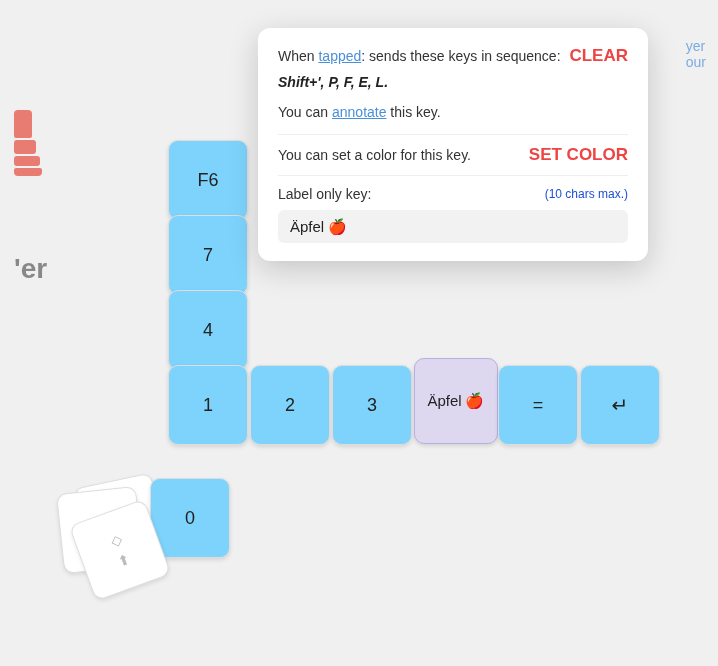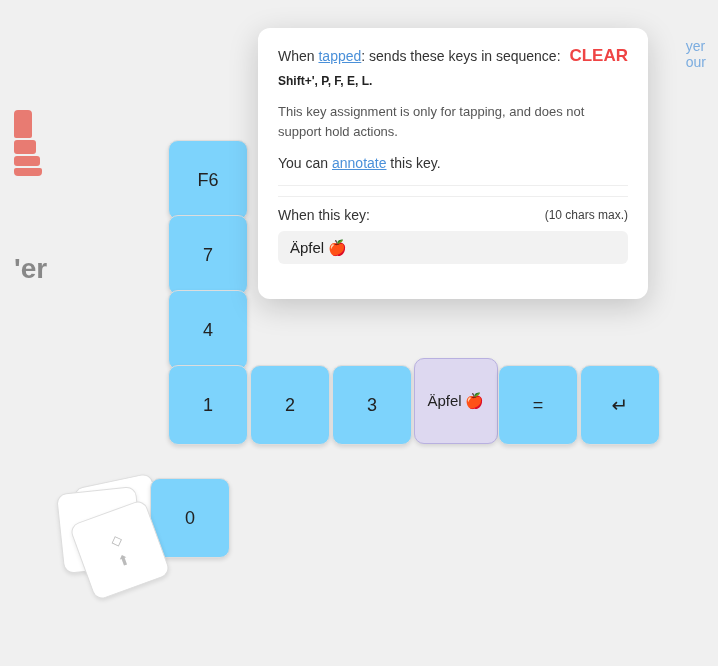--- a/index.html
+++ b/index.html
@@ -72,21 +72,21 @@
 
     
     .popup {
       position: absolute;
       top: 28px;
       left: 258px;
       width: 390px;
       background: #fff;
       border-radius: 12px;
       box-shadow: 0 8px 30px rgba(0,0,0,0.18);
-      padding: 18px 20px 35px 20px;
+      padding: 18px 20px 18px 20px;
       z-index: 100;
     }
 
     .popup-row {
       display: flex;
       align-items: baseline;
       justify-content: space-between;
       margin-bottom: 8px;
     }
 
@@ -106,24 +106,25 @@
       font-weight: 600;
       color: #ef4444;
       background: none;
       border: none;
       cursor: pointer;
       padding: 0;
       white-space: nowrap;
     }
 
     .popup-keys {
-      font-size: 12px;
+      font-size: 14px;
       color: #222;
       font-weight: 700;
       margin-bottom: 14px;
+      font-style: italic;
     }
 
     .popup-support-text {
       font-size: 13px;
       color: #555;
       margin-bottom: 14px;
       line-height: 1.5;
     }
 
     .popup-annotate-text {
@@ -162,21 +163,21 @@
       margin-bottom: 8px;
     }
 
     .popup-label-text {
       font-size: 14px;
       color: #333;
     }
 
     .popup-label-max {
       font-size: 12px;
-      color: #404040;
+      color: #1d4ed8;
     }
 
     .popup-input {
       width: 100%;
       background: #f2f2f2;
       border: none;
       border-radius: 6px;
       padding: 8px 12px;
       font-size: 15px;
       color: #222;
@@ -264,36 +265,37 @@
     </div>
     <button class="popup-action-btn">CLEAR</button>
   </div>
 
   
   <div class="popup-keys">
     <span>Shift+', P, F, E, L.</span>
   </div>
 
   
-  <div class="popup-support-text">
-    <span>This key assignment is only for tapping, and does not support hold actions.</span>
-  </div>
 
   
   <div class="popup-annotate-text">
     <span>You can </span><a href="#">annotate</a><span> this key.</span>
   </div>
 
   <hr class="popup-divider">
 
   
+  <div class="popup-color-row">
+    <span class="popup-color-label">You can set a color for this key.</span>
+    <button class="popup-action-btn">SET COLOR</button>
+  </div>
 
   <hr class="popup-divider">
 
   
   <div class="popup-label-row">
-    <span class="popup-label-text">When this key:</span>
+    <span class="popup-label-text">Label only key:</span>
     <span class="popup-label-max">(10 chars max.)</span>
   </div>
 
   
   <input class="popup-input" type="text" value="Äpfel 🍎" style="">
 </div>
 
 </body></html>

